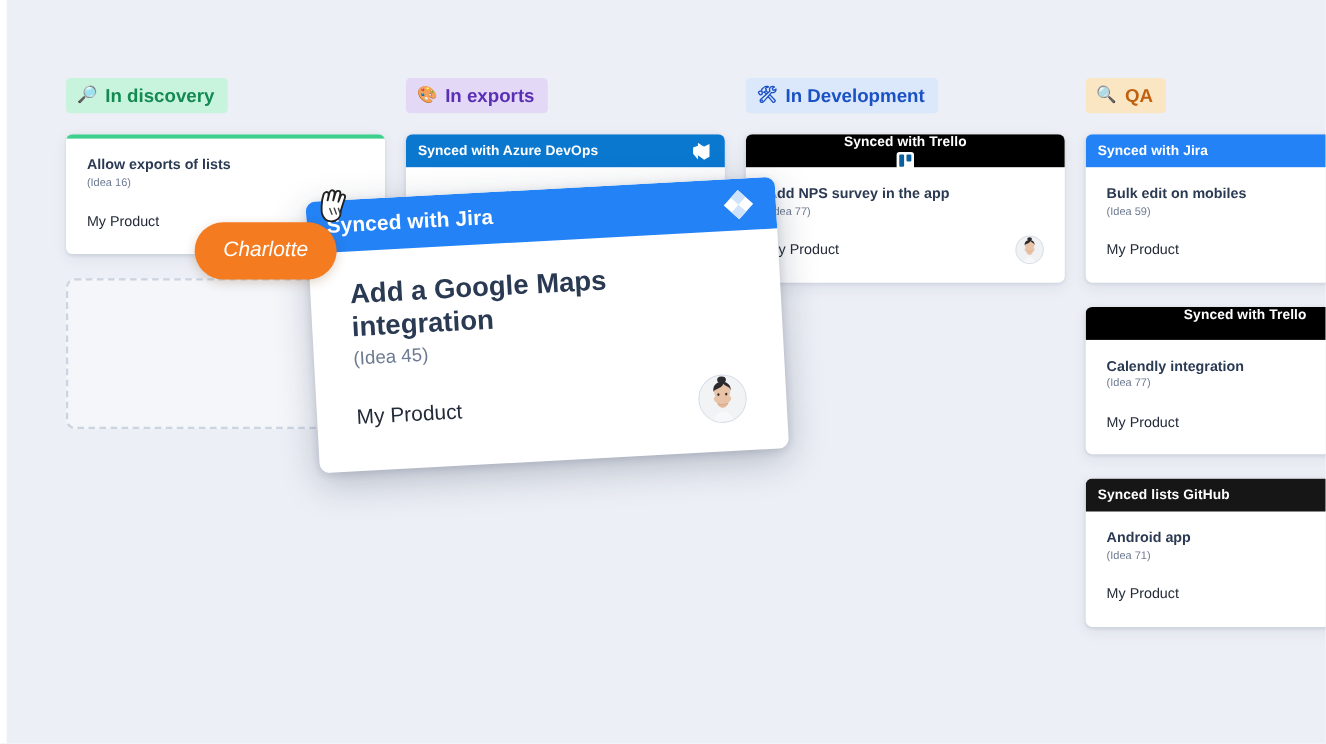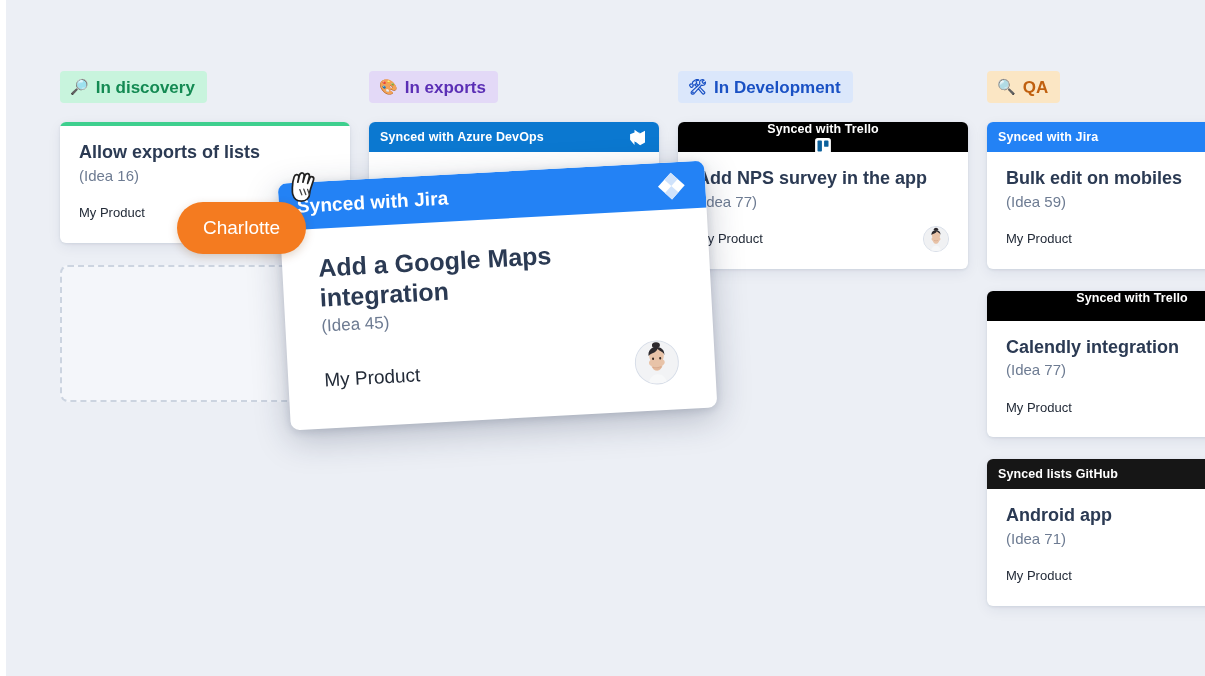--- a/index.html
+++ b/index.html
@@ -108,28 +108,28 @@
     letter-spacing: 0.1px;
   }
   .card-sync.jira    { background: #2382f5; }
   .card-sync.azure   { background: #0b78d0; }
   .card-sync.trello  { background: #000000; flex-direction: column; }
   .card-sync.github  { background: #161616; }
 
   .card-body { padding: 16px 19px 17px 19px; }
 
   .card-title {
-    font-size: 18px;
+    font-size: 13px;
     font-weight: bold;
     color: #2b3a53;
     line-height: 1.2;
   }
   .card-idea {
     margin-top: 3px;
-    font-size: 15px;
+    font-size: 10px;
     color: #6d7b92;
   }
   .card-foot {
     margin-top: 16px;
     display: flex;
     align-items: center;
     justify-content: space-between;
     min-height: 26px;
   }
   .card-product {
@@ -197,20 +197,21 @@
     border-radius: 26px;
     background: #f47b20;
     color: #ffffff;
     font-size: 19px;
     display: flex;
     align-items: center;
     justify-content: center;
     box-shadow: 0 3px 10px rgba(120,60,0,0.22);
     z-index: 32;
     white-space: nowrap;
+    font-style: italic;
   }
 
   
   .drag-cursor {
     position: absolute;
     left: 285px;
     top: 168px;
     width: 40px;
     height: 42px;
     z-index: 34;

